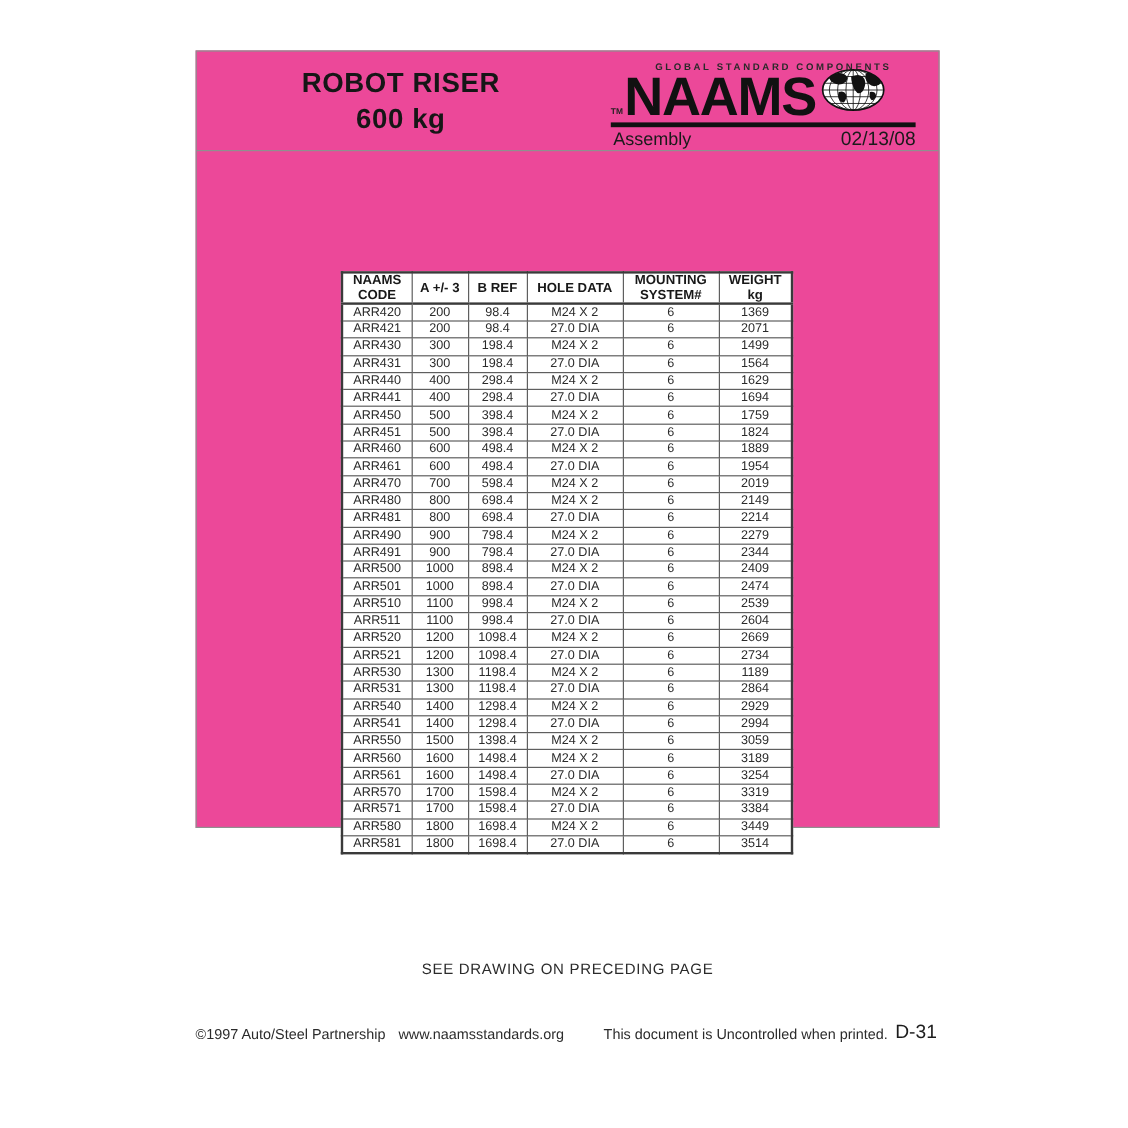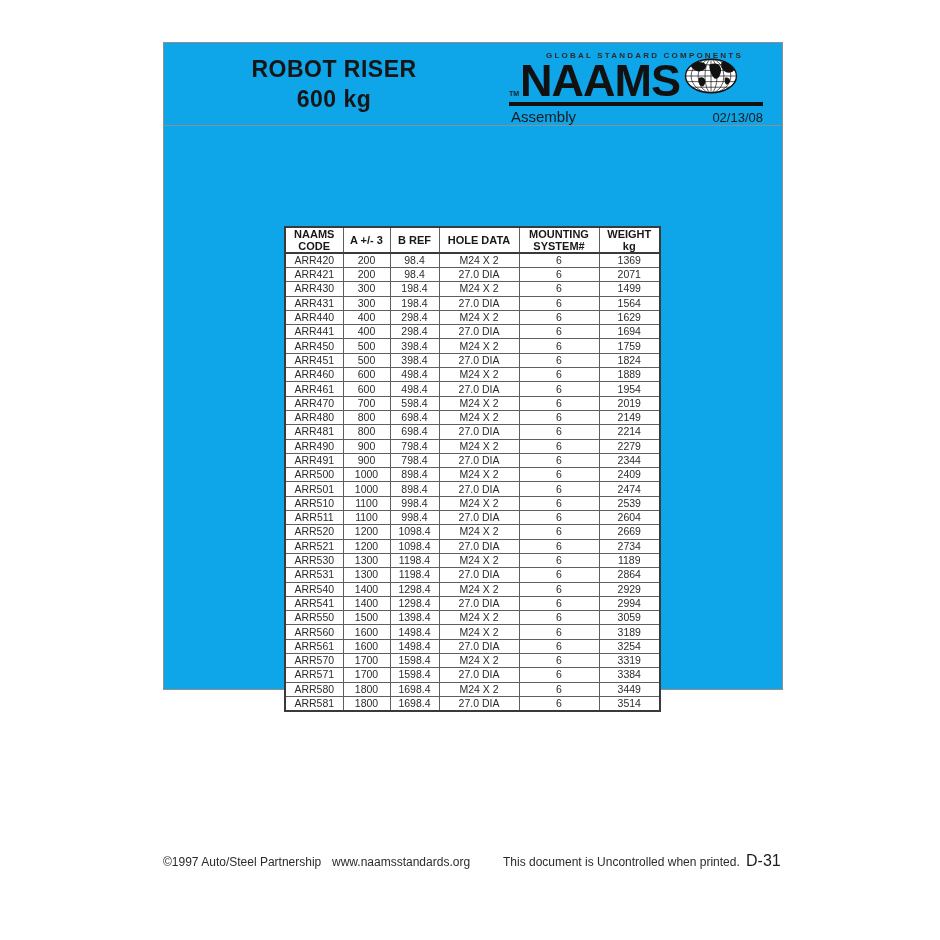--- a/index.html
+++ b/index.html
@@ -10,21 +10,21 @@
     font-family: "Liberation Sans", sans-serif;
     color: #1f1f1f;
     overflow: hidden;
   }
   
   .sheet {
     position: absolute;
     left: 163px; top: 42px;
     width: 620px; height: 648px;
     border: 1px solid #8f8f8f;
-    background: #0ea5e9;
+    background: #ec4899;
   }
   
   .header-band {
     position: absolute;
     left: 0; top: 0;
     width: 100%; height: 83px;
     border-bottom: 1px solid #8f8f8f;
   }
   .doc-title {
     position: absolute;
@@ -80,21 +80,21 @@
   }
   .brand-sub {
     display: flex;
     justify-content: space-between;
     align-items: baseline;
     width: 254px;
     margin-top: 2px;
     gap: 16px;
   }
   .division { font-size: 15px; color: #1a1a1a; margin-left: 2px; }
-  .doc-date { font-size: 13px; color: #1a1a1a; }
+  .doc-date { font-size: 16px; color: #1a1a1a; }
   
   .spec-table {
     position: absolute;
     left: 120px; top: 183px;
     border-collapse: collapse;
     table-layout: fixed;
     width: 375px;
     background: #fff;
   }
   .spec-table th, .spec-table td {
@@ -482,20 +482,21 @@
           <td>ARR581</td>
           <td>1800</td>
           <td>1698.4</td>
           <td>27.0 DIA</td>
           <td>6</td>
           <td>3514</td>
         </tr>
       </tbody>
   </table>
 
+  <div class="page-note">SEE DRAWING ON PRECEDING PAGE</div>
 </div>
 
 <div class="footer">
   <span class="f-copyright">©1997 Auto/Steel Partnership</span>
   <span class="f-website">www.naamsstandards.org</span>
   <span class="f-notice">This document is Uncontrolled when printed.</span>
   <span class="f-page">D-31</span>
 </div>
 
 </body></html>

